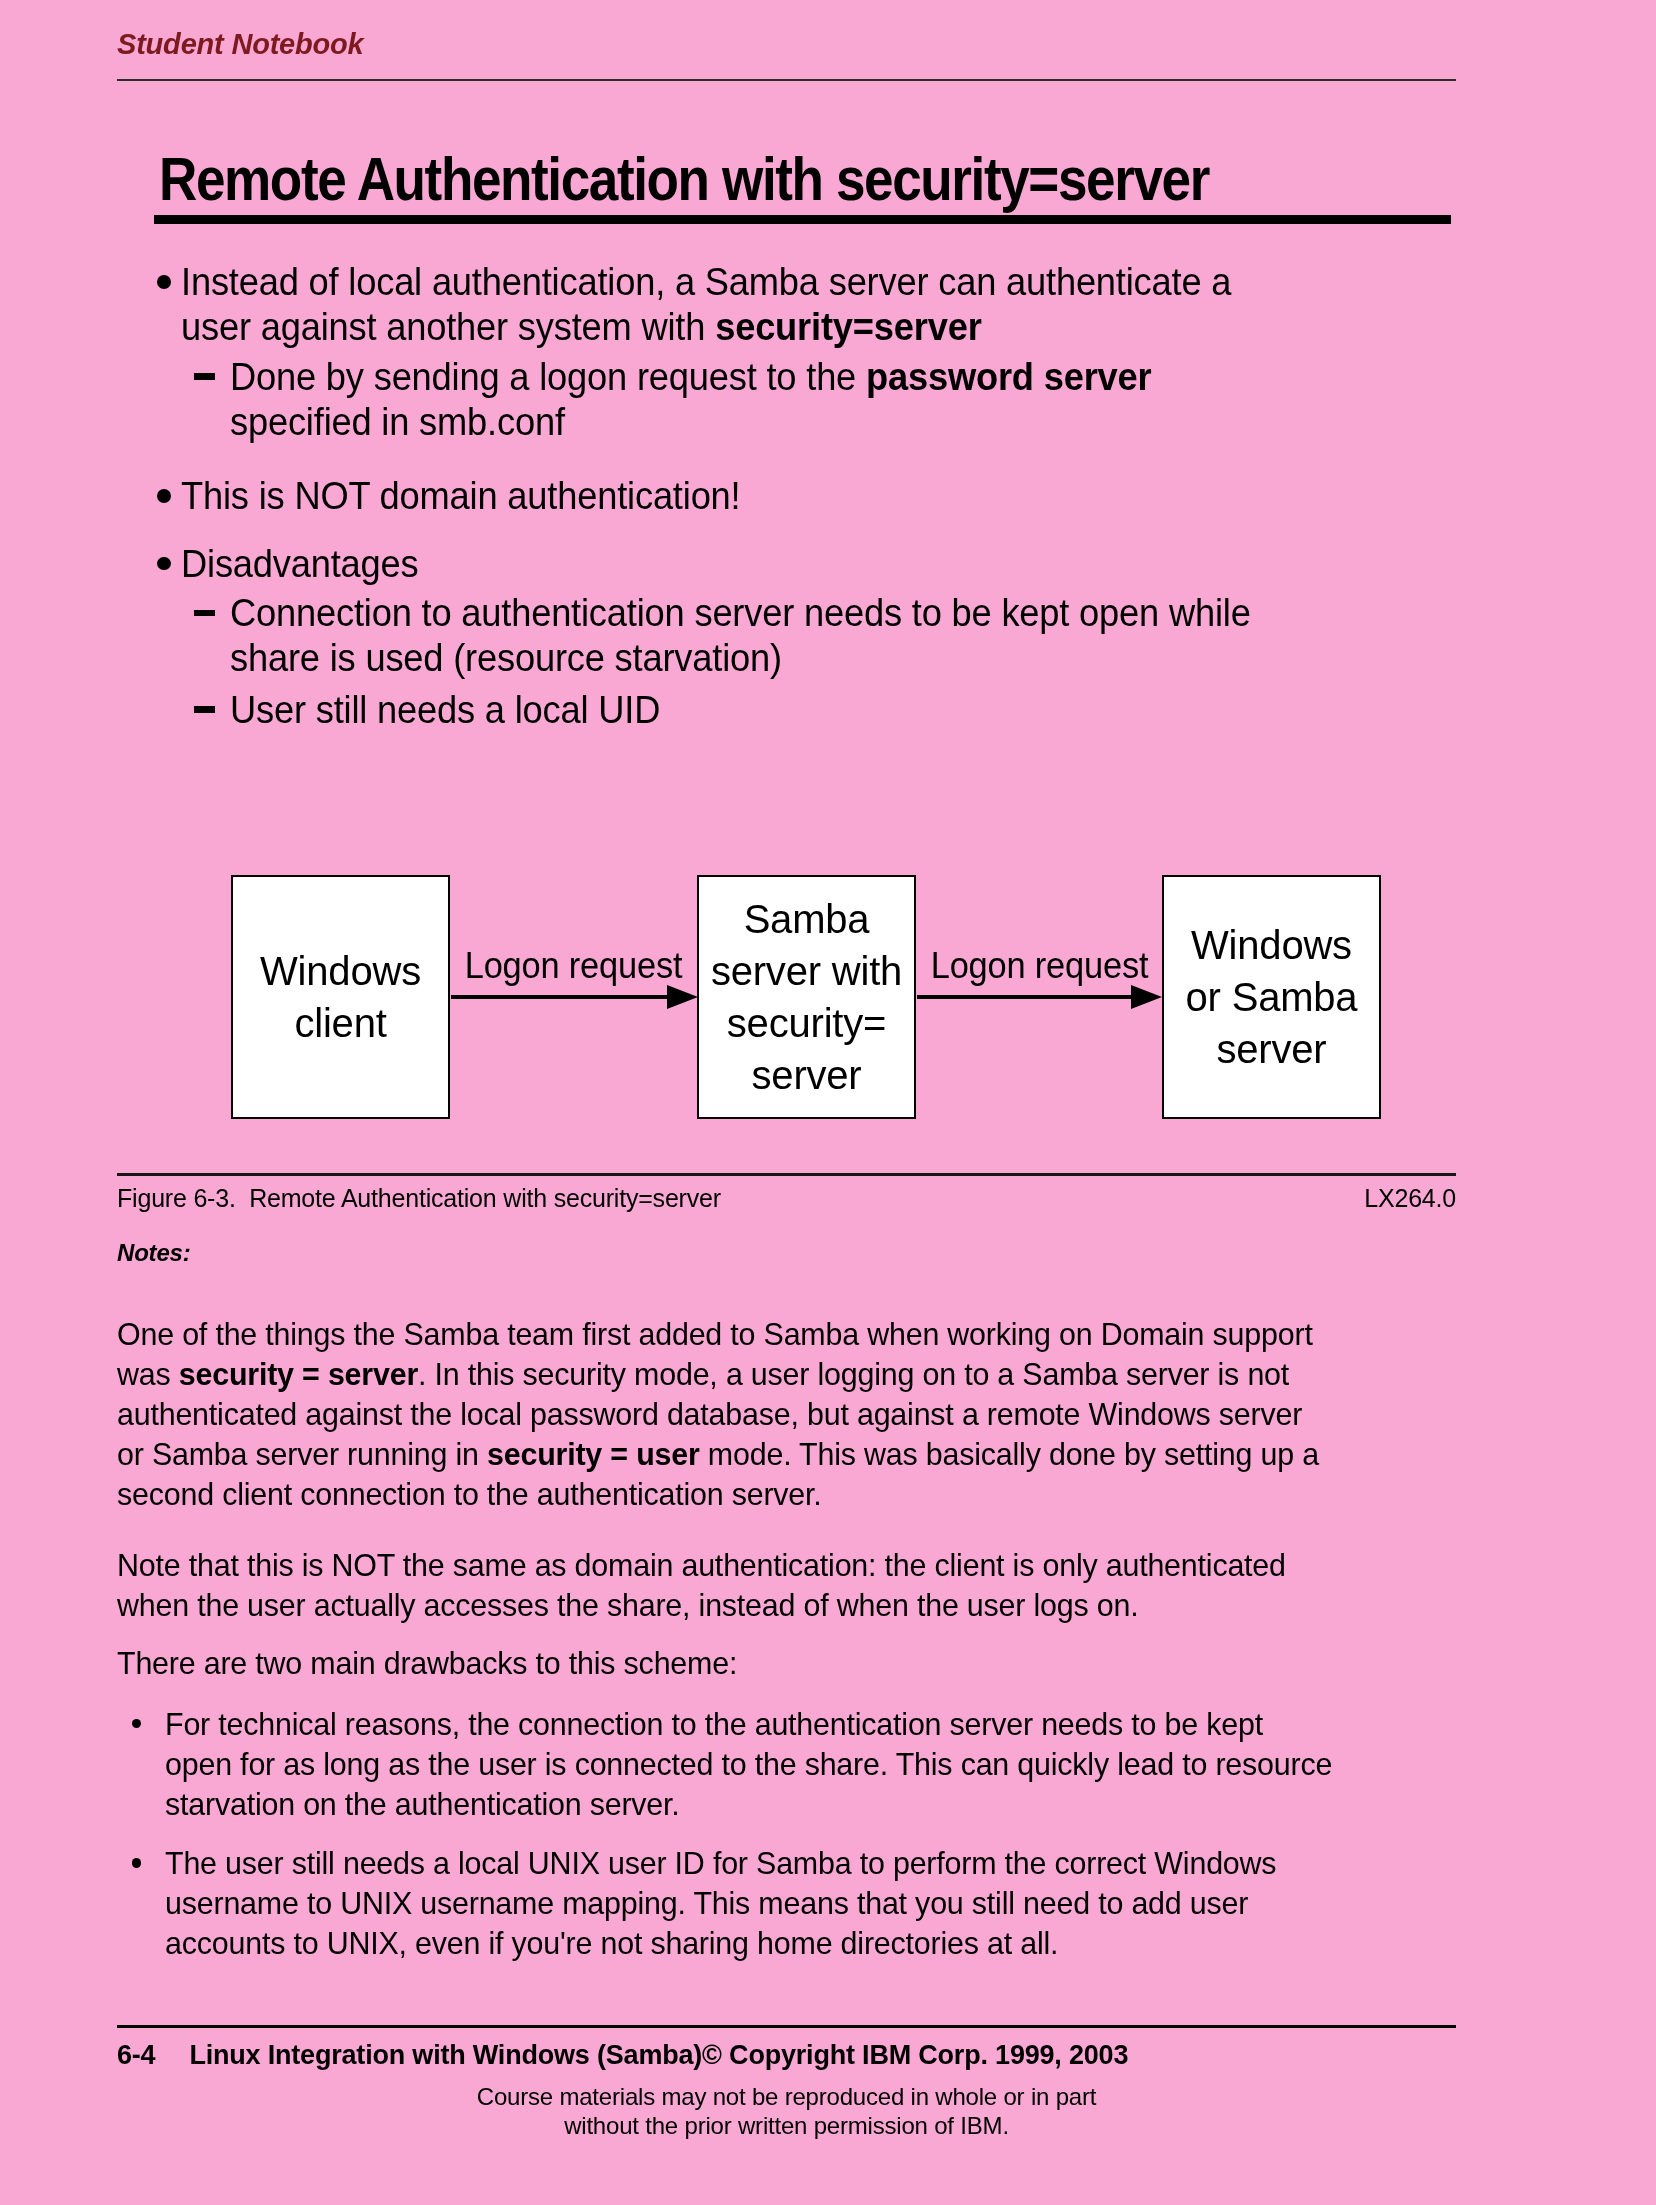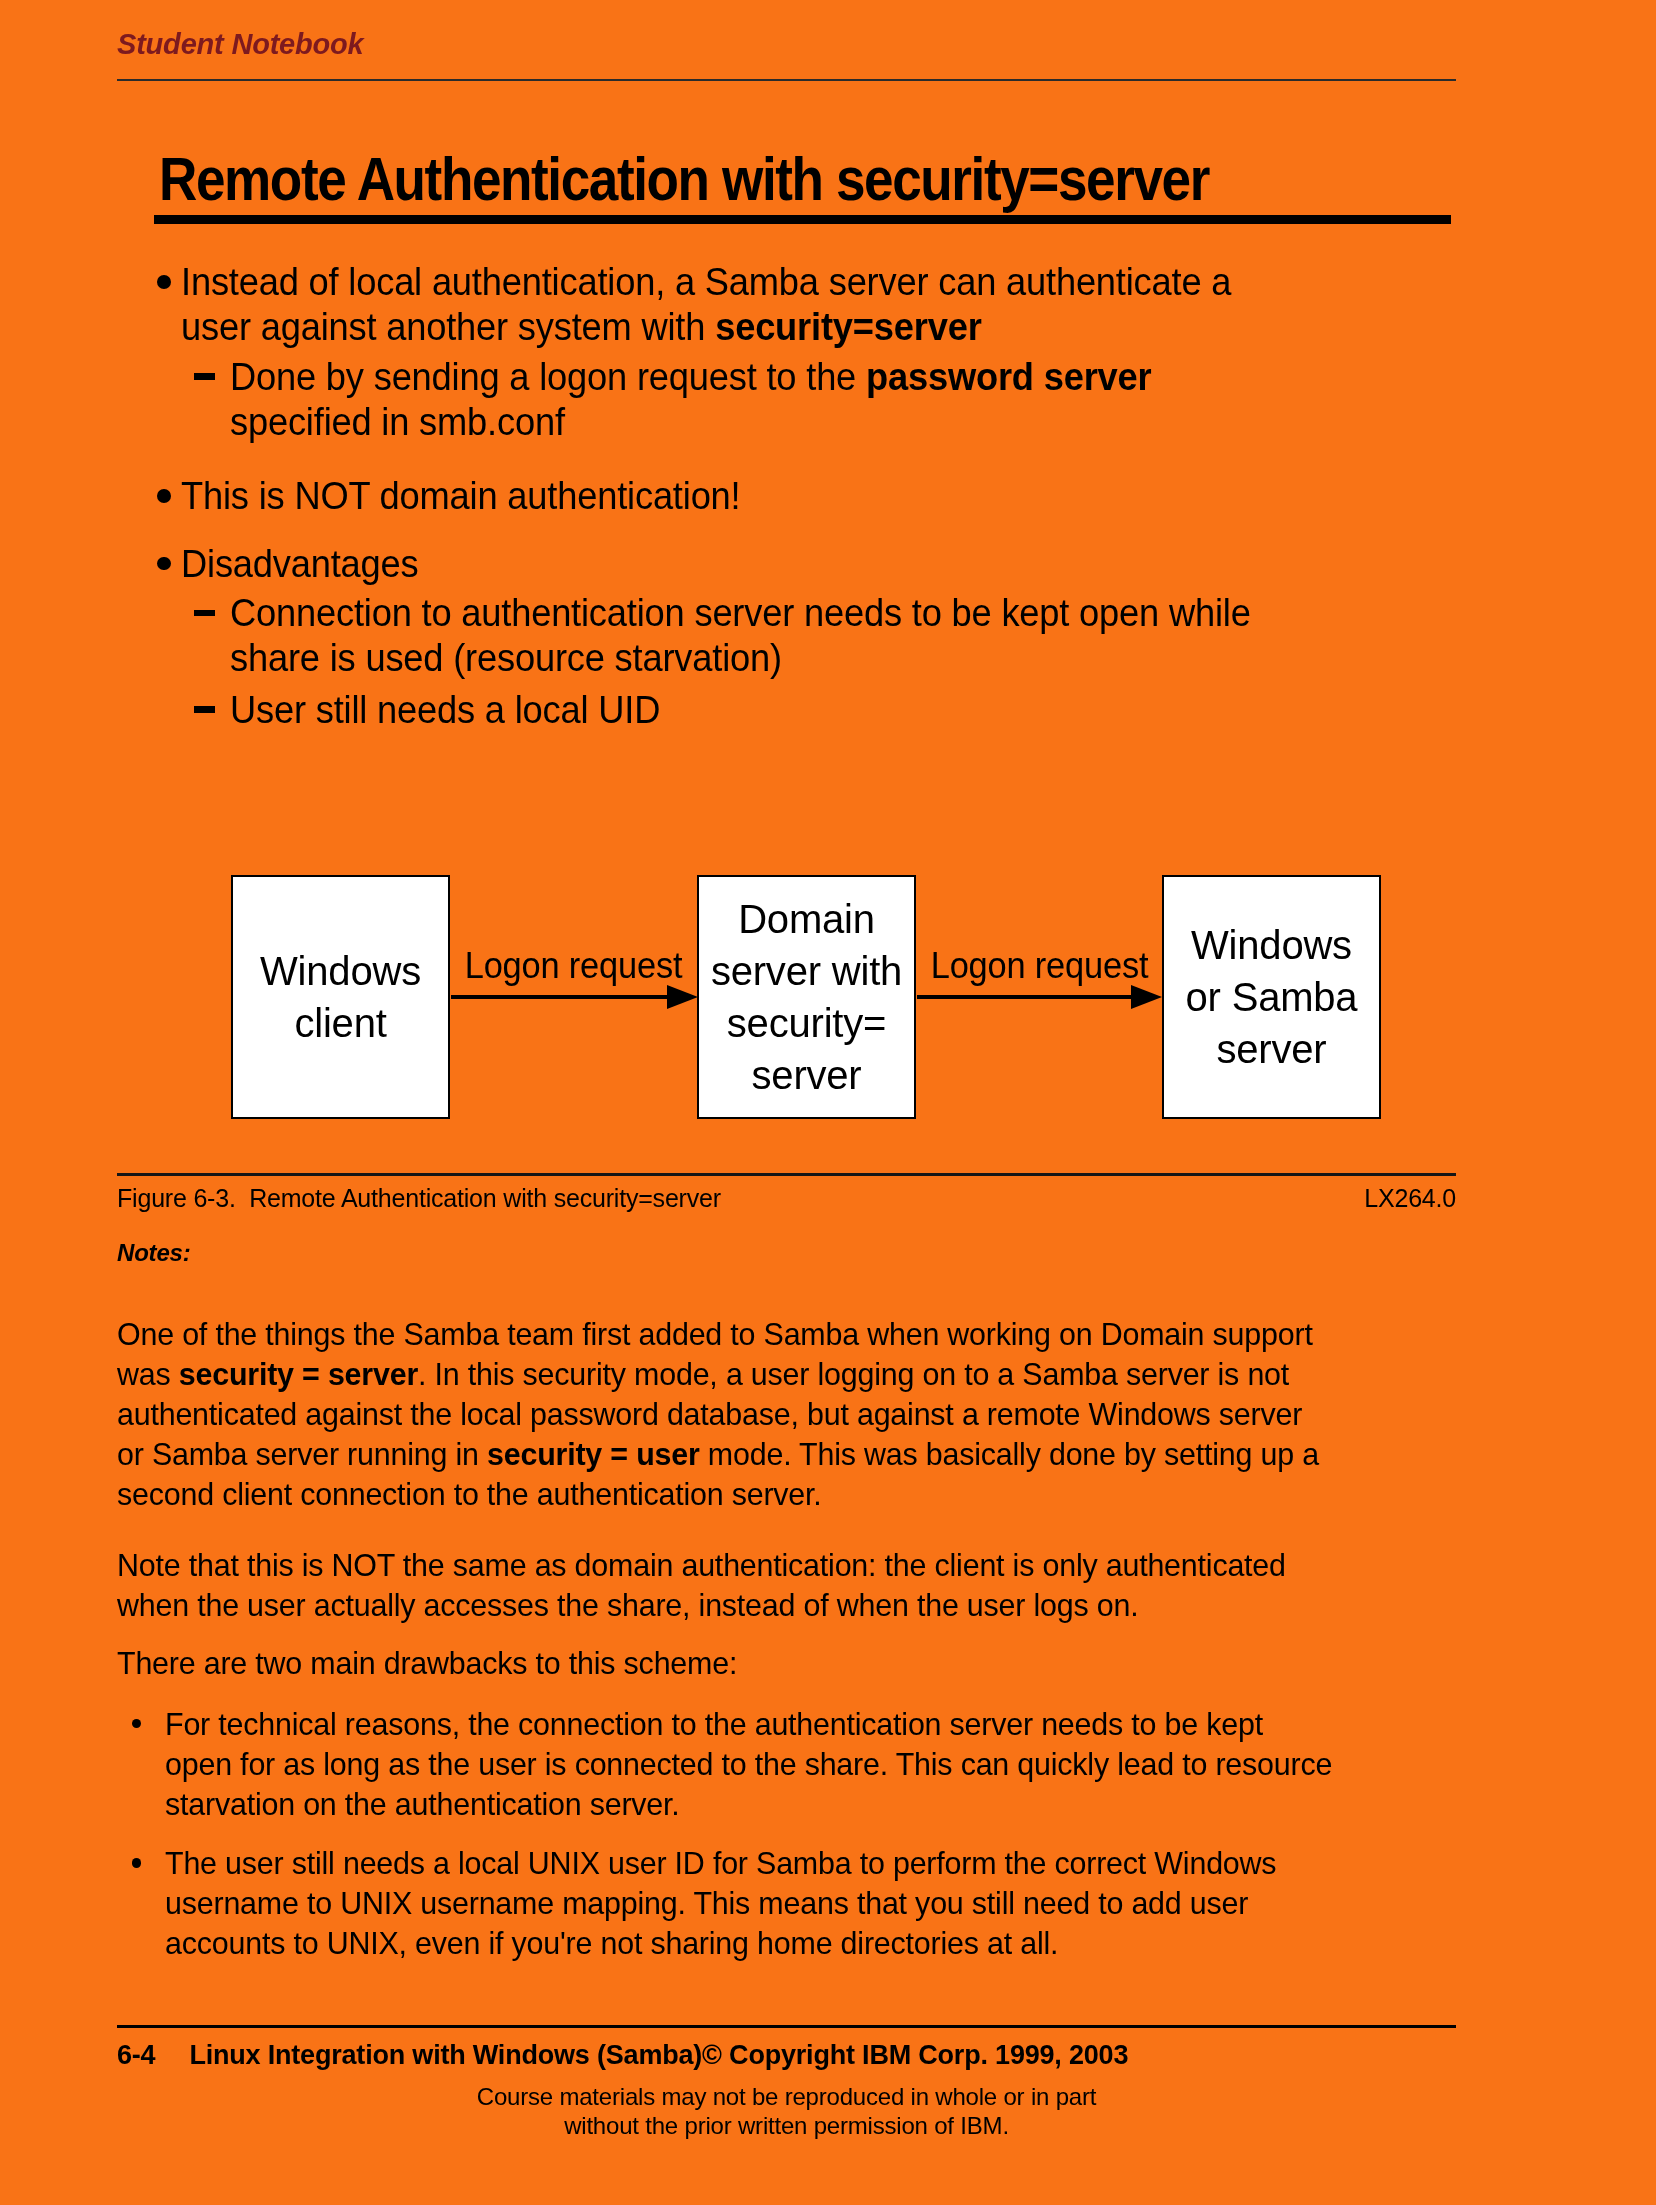--- a/index.html
+++ b/index.html
@@ -1,17 +1,17 @@
 <!DOCTYPE html>
 <html style="font-size:13px"><head>
 <meta charset="utf-8">
 <style>
   html,body{margin:0;padding:0;background:#e8e8e8;}
   .page{
-    position:relative;width:1657px;height:2205px;background:#f97316;
+    position:relative;width:1657px;height:2205px;background:#f9a8d4;
     font-family:"Liberation Sans",sans-serif;color:#000;overflow:hidden;
     letter-spacing:-0.2px;
   }
   
   .hdr-label{position:absolute;left:117px;top:27.5px;font-size:29px;font-weight:bold;font-style:italic;color:#7d1a1f;}
   .hdr-rule{position:absolute;left:117px;top:79px;width:1339px;height:2.4px;background:#2b2b2b;}
   
   .title{position:absolute;left:159px;top:144px;margin:0;font-size:61px;font-weight:bold;letter-spacing:-1.6px;white-space:nowrap;transform:scaleX(0.87);transform-origin:left top;}
   .title-rule{position:absolute;left:154px;top:215px;width:1297px;height:9px;background:#000;}
   
@@ -83,21 +83,21 @@
       <span class="dash"></span>
       <div class="btxt"><span>User still needs a local UID</span></div>
     </div>
   </div>
 
   <div class="diagram">
     <div class="dbox" style="left:231px">
       <div class="box-label"><span>Windows</span><br><span>client</span></div>
     </div>
     <div class="dbox" style="left:697px">
-      <div class="box-label"><span>Domain</span><br><span>server with</span><br><span>security=</span><br><span>server</span></div>
+      <div class="box-label"><span>Samba</span><br><span>server with</span><br><span>security=</span><br><span>server</span></div>
     </div>
     <div class="dbox" style="left:1162px">
       <div class="box-label"><span>Windows</span><br><span>or Samba</span><br><span>server</span></div>
     </div>
 
     <div class="arrow-label" style="left:418px">Logon request</div>
     <div class="arrow-line" style="left:451px;width:219px"></div>
     <div class="arrow-head" style="left:667px"></div>
 
     <div class="arrow-label" style="left:884px">Logon request</div>

